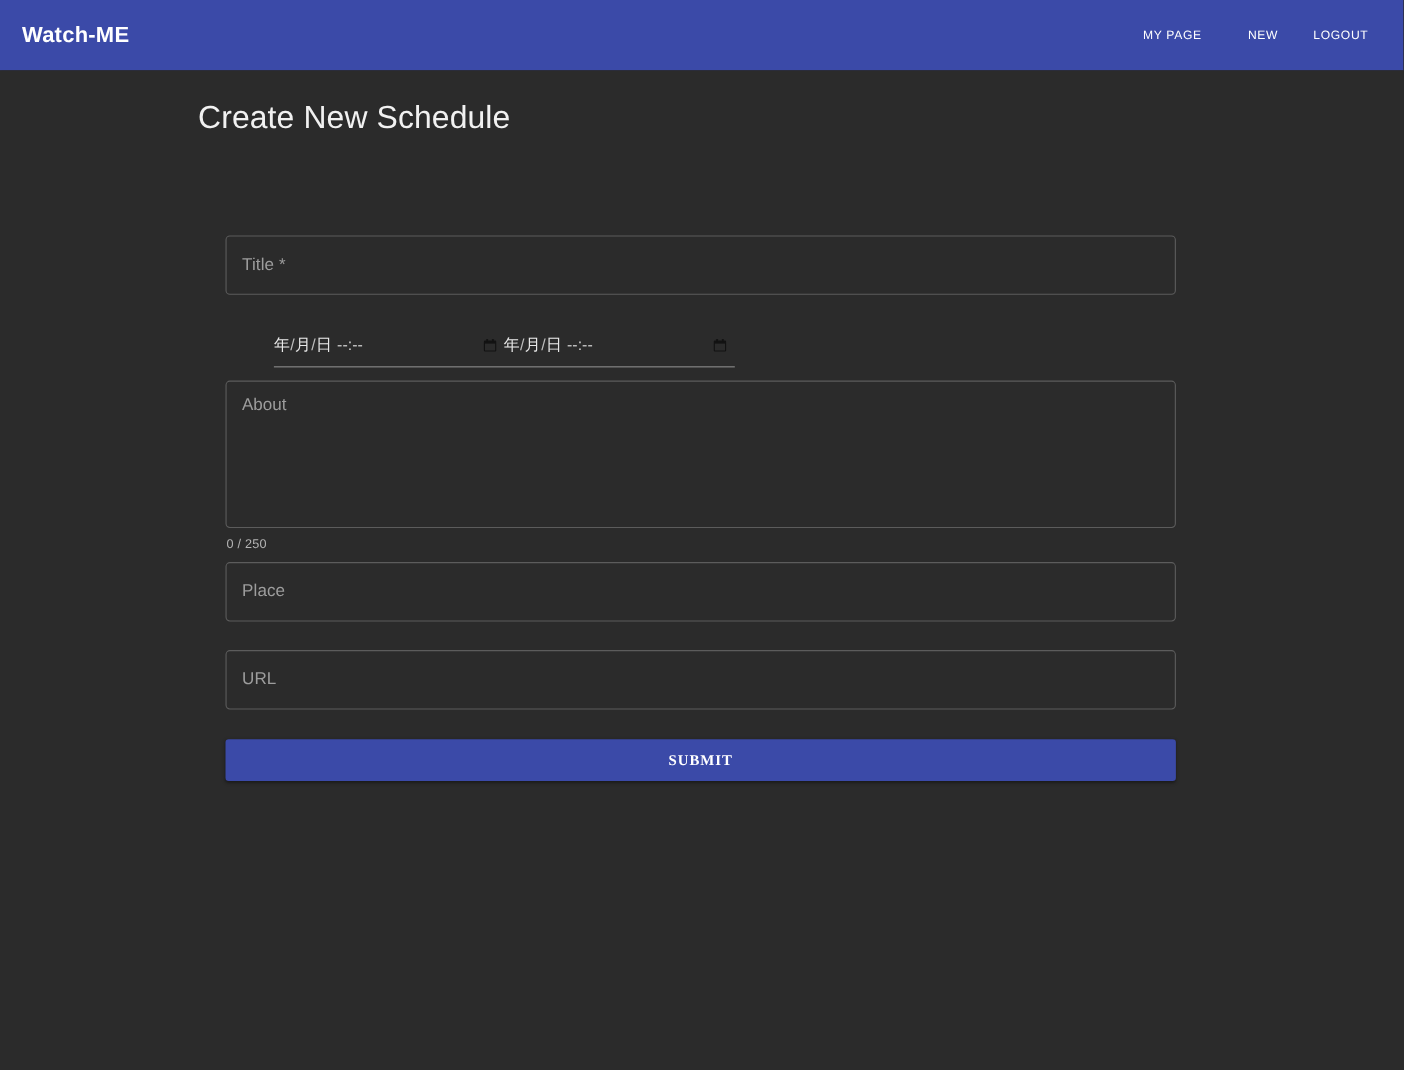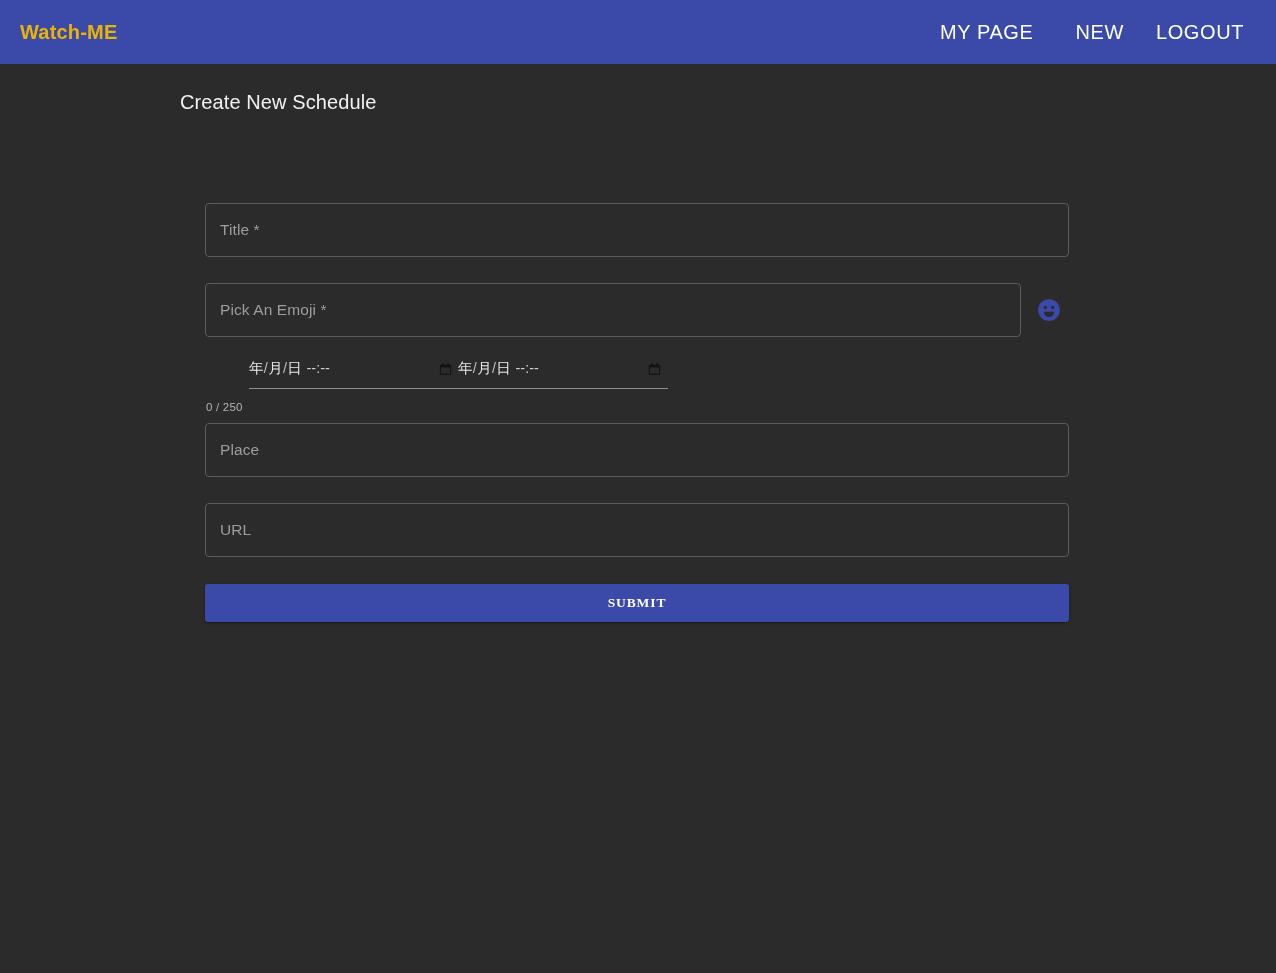--- a/index.html
+++ b/index.html
@@ -15,34 +15,34 @@
   .appbar {
     position: relative;
     height: 64px;
     background: #3b4aa8;
     display: flex;
     align-items: center;
     padding: 0 16px 0 20px;
     box-shadow: 0 2px 4px rgba(0,0,0,.35);
   }
   .brand {
-    color: #eab308;
+    color: #ffffff;
     font-size: 20px;
     font-weight: 700;
     letter-spacing: .2px;
     line-height: 1;
   }
   .nav {
     margin-left: auto;
     display: flex;
     align-items: center;
   }
   .nav-item {
     color: #ffffff;
-    font-size: 20px;
+    font-size: 11px;
     font-weight: 500;
     letter-spacing: .6px;
     padding: 8px 16px;
     background: transparent;
     border: none;
     cursor: pointer;
     font-family: "Liberation Sans", sans-serif;
     text-transform: none;
     white-space: nowrap;
   }
@@ -53,29 +53,29 @@
     position: relative;
     width: 100%;
     height: calc(973px - 64px);
     background: #2b2b2b;
   }
   .page-title {
     position: absolute;
     left: 180px;
     top: 27px;
     color: #f1f1f1;
-    font-size: 20px;
+    font-size: 29px;
     font-weight: 400;
     letter-spacing: .1px;
   }
 
   .form {
     position: absolute;
     left: 205px;
-    top: 139px;
+    top: 150px;
     width: 864px;
   }
 
   
   .field {
     position: relative;
     width: 100%;
     height: 54px;
     border: 1px solid #5c5c5c;
     border-radius: 4px;
@@ -214,35 +214,20 @@
   <div class="page-title">Create New Schedule</div>
 
   <form class="form">
 
     <div class="row-title">
       <div class="field">
         <span class="ph">Title *</span>
       </div>
     </div>
 
-    <div class="row-emoji">
-      <div class="field field-emoji">
-        <span class="ph">Pick An Emoji *</span>
-      </div>
-      <button class="emoji-btn" type="button">
-        <span>
-          <svg width="26" height="26" viewBox="0 0 24 24" aria-hidden="true">
-            <circle cx="12" cy="12" r="10" fill="#3b4aa8"></circle>
-            <circle cx="8.6" cy="9.6" r="1.45" fill="#2b2b2b"></circle>
-            <circle cx="15.4" cy="9.6" r="1.45" fill="#2b2b2b"></circle>
-            <path d="M7.2 13.6 h9.6 a4.8 4.8 0 0 1 -9.6 0 z" fill="#2b2b2b"></path>
-          </svg>
-        </span>
-      </button>
-    </div>
 
     <div class="row-dates">
 
       <div class="dt">
         <span class="dt-text">
           <span>年</span><span class="sep">/</span><span>月</span><span class="sep">/</span><span>日</span>&nbsp;<span class="dash">--:--</span>
         </span>
         <span class="dt-cal">
           <svg width="15" height="15" viewBox="0 0 24 24" aria-hidden="true">
             <rect x="3" y="5" width="18" height="16" rx="1.6" fill="#121212"></rect>
@@ -263,20 +248,23 @@
             <rect x="4.6" y="9.4" width="14.8" height="10" fill="#2b2b2b"></rect>
             <rect x="6.5" y="2.6" width="2.6" height="3.6" rx="0.7" fill="#121212"></rect>
             <rect x="14.9" y="2.6" width="2.6" height="3.6" rx="0.7" fill="#121212"></rect>
           </svg>
         </span>
       </div>
 
     </div>
 
     <div class="row-about">
+      <div class="textarea-box">
+        <span class="ph">About</span>
+      </div>
       <div class="counter">0 / 250</div>
     </div>
 
     <div class="row-place">
       <div class="field">
         <span class="ph">Place</span>
       </div>
     </div>
 
     <div class="row-url">

